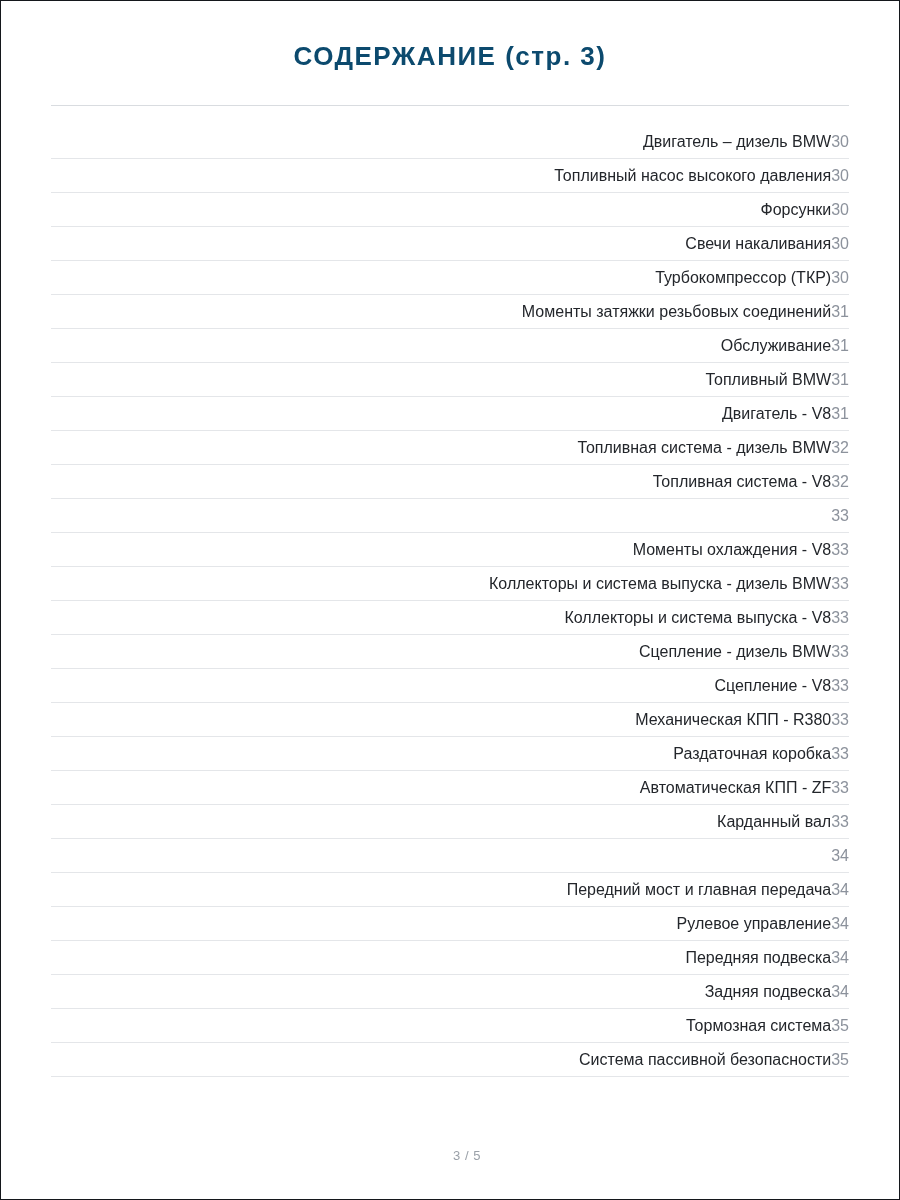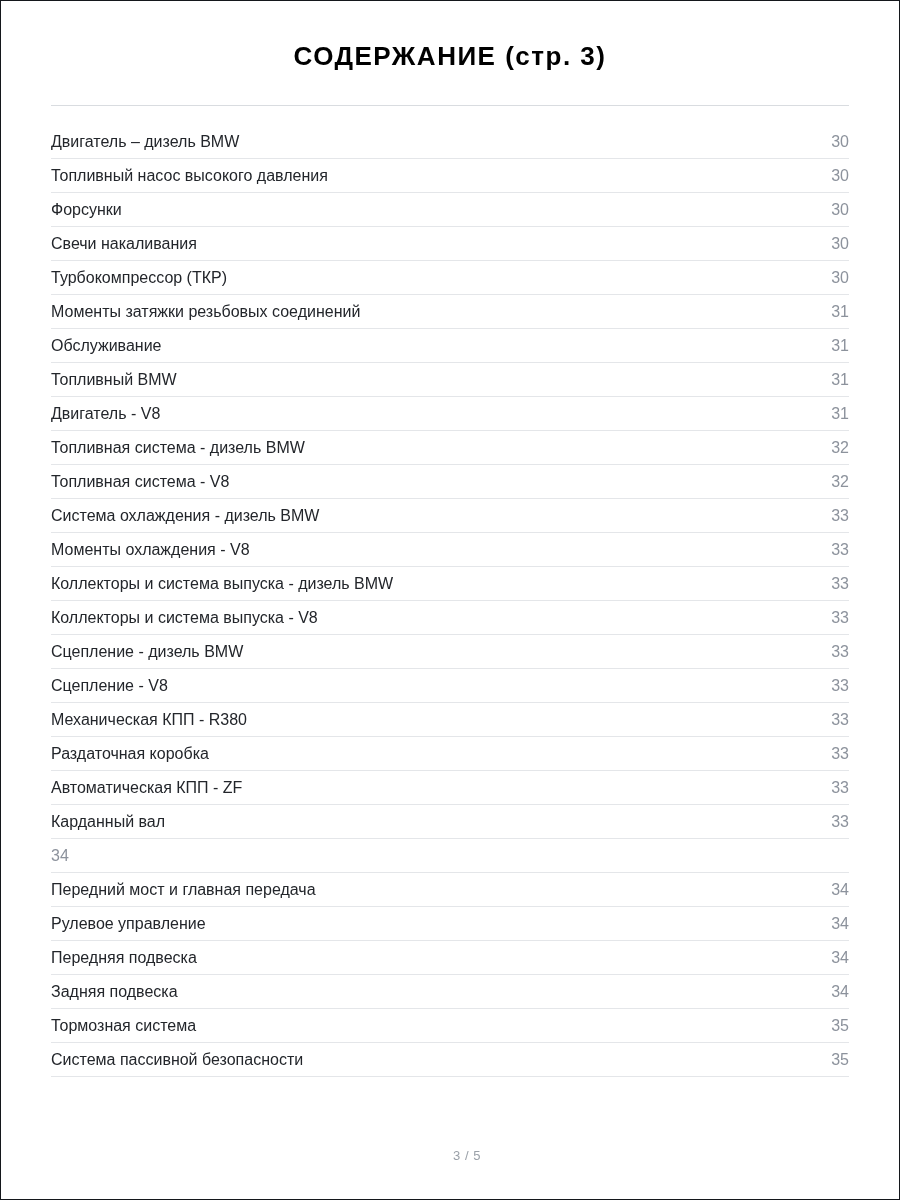--- a/index.html
+++ b/index.html
@@ -17,33 +17,33 @@
     border: 1px solid #14171b;
     position: relative;
     padding: 0 50px;
   }
   .page-title {
     margin-top: 40px;
     text-align: center;
     font-size: 26px;
     font-weight: 700;
     letter-spacing: 1.5px;
-    color: #000000;
+    color: #0c4a6e;
   }
   .title-divider {
     border: none;
     border-top: 1px solid #d9dce0;
     margin-top: 33px;
   }
   .toc {
     margin-top: 19px;
   }
   .toc-row {
     display: flex;
-    justify-content: space-between;
+    justify-content: flex-end;
     align-items: center;
     height: 34px;
     border-bottom: 1px solid #e4e6e9;
   }
   .toc-title {
     font-size: 16px;
     color: #23262b;
   }
   .toc-page {
     font-size: 16px;
@@ -106,21 +106,20 @@
       </div>
       <div class="toc-row">
         <span class="toc-title">Топливная система - дизель BMW</span>
         <span class="toc-page">32</span>
       </div>
       <div class="toc-row">
         <span class="toc-title">Топливная система - V8</span>
         <span class="toc-page">32</span>
       </div>
       <div class="toc-row">
-        <span class="toc-title">Система охлаждения - дизель BMW</span>
         <span class="toc-page">33</span>
       </div>
       <div class="toc-row">
         <span class="toc-title">Моменты охлаждения - V8</span>
         <span class="toc-page">33</span>
       </div>
       <div class="toc-row">
         <span class="toc-title">Коллекторы и система выпуска - дизель BMW</span>
         <span class="toc-page">33</span>
       </div>

